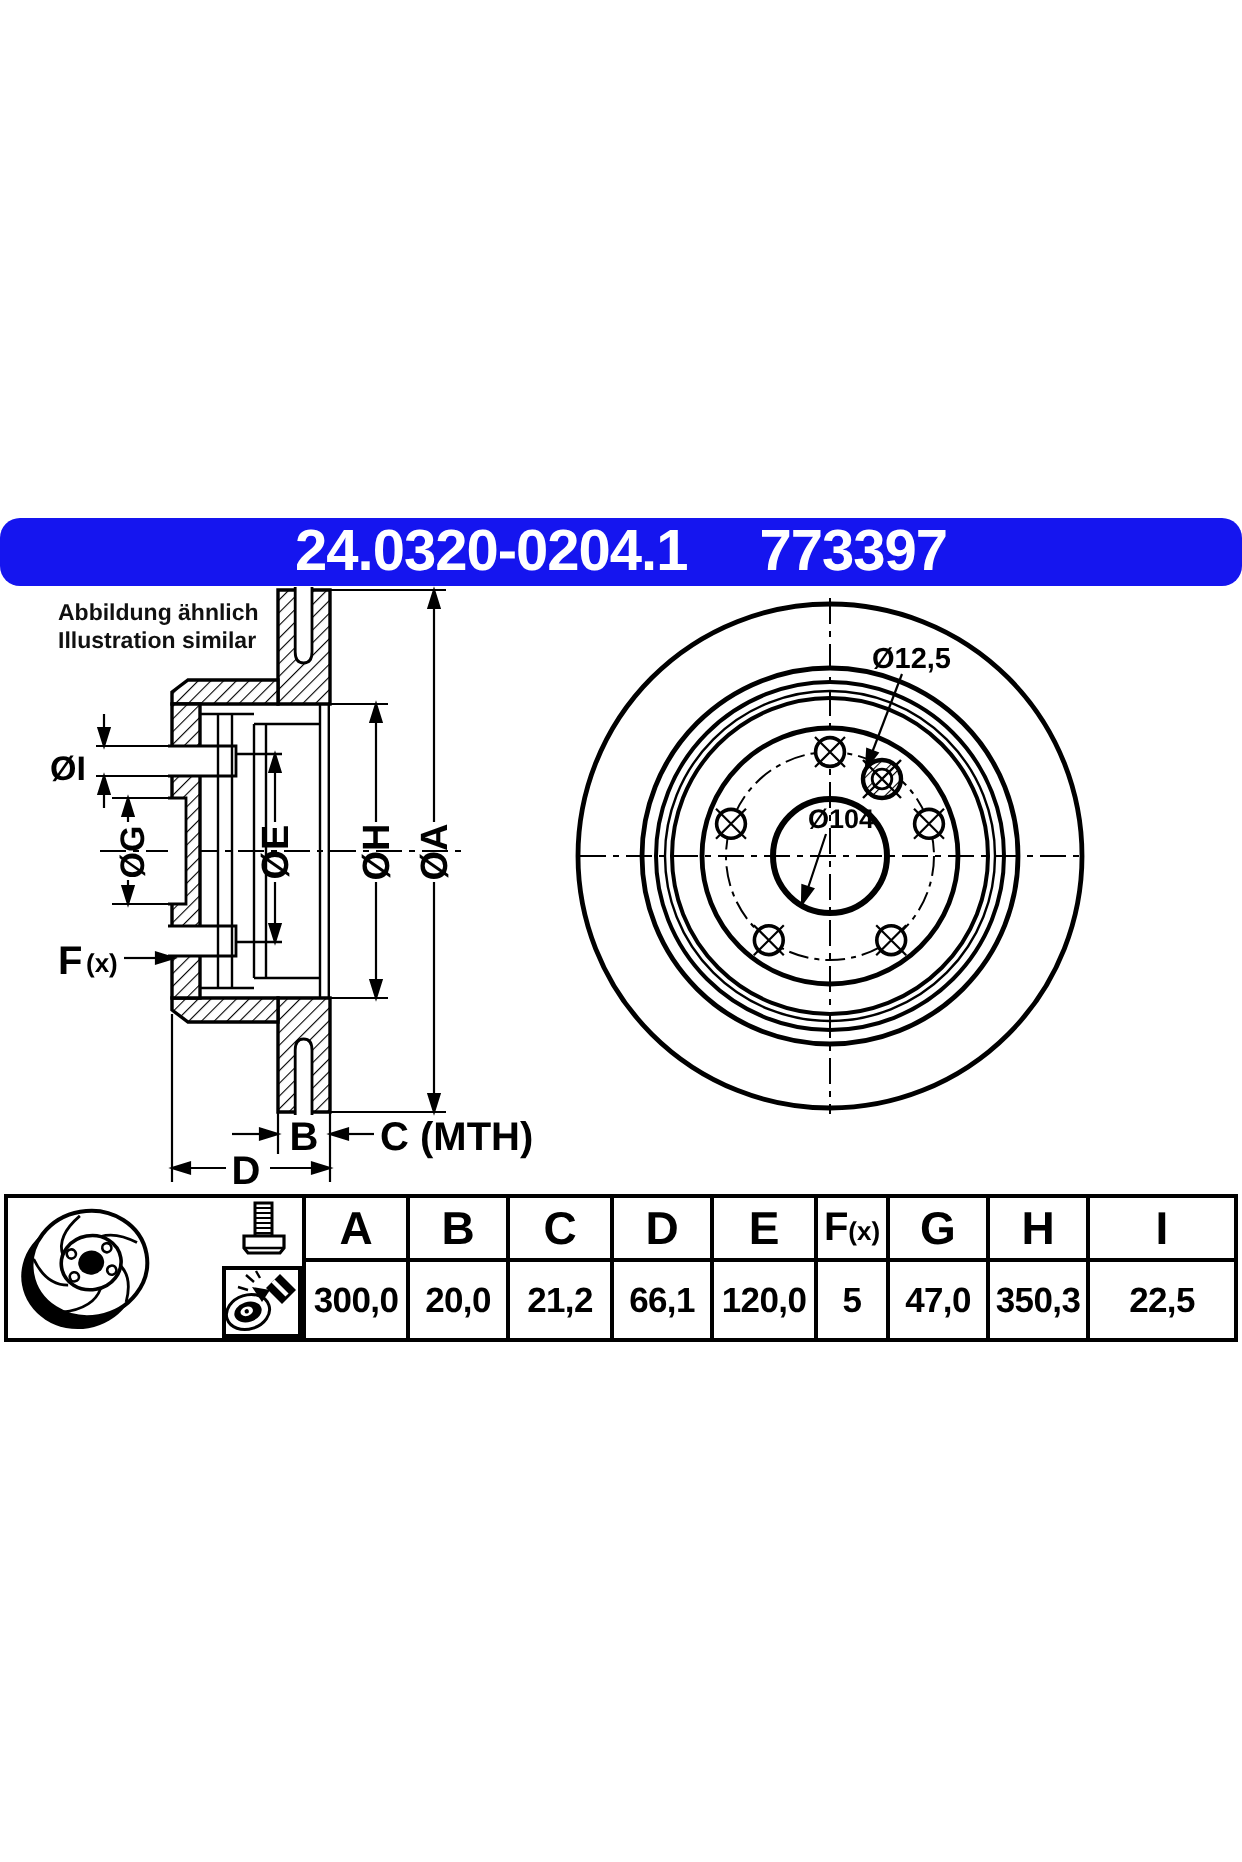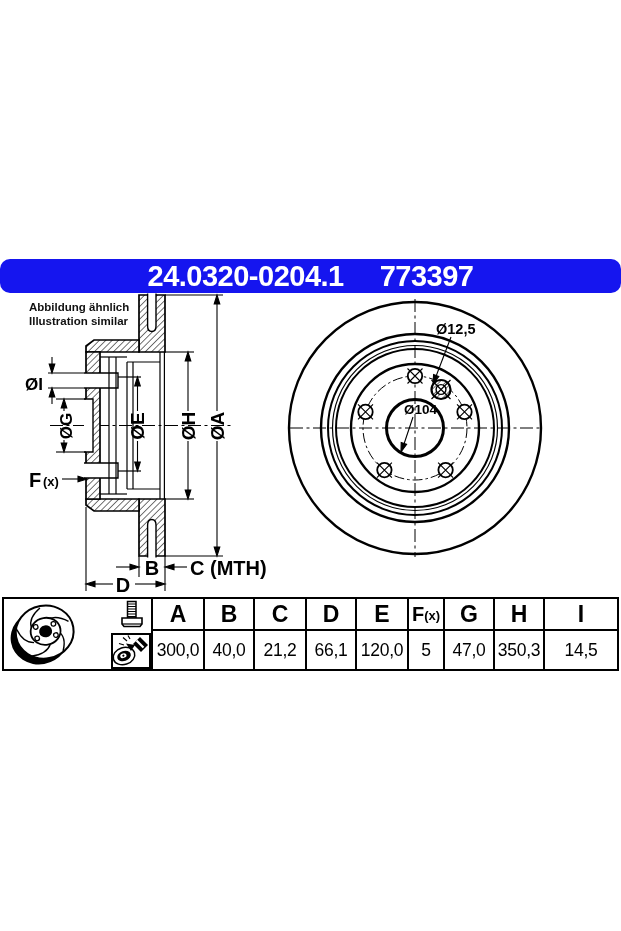--- a/index.html
+++ b/index.html
@@ -16,21 +16,21 @@
   .draw{position:absolute;left:0;top:293px;}
   .draw text{font-family:"Liberation Sans",sans-serif;font-weight:bold;fill:#000;}
   
   .spec{position:absolute;left:2px;top:597px;width:613px;height:70px;
         border:2px solid #000;display:flex;background:#fff;}
   .iconcell{position:relative;width:147px;height:70px;flex:none;}
   .col{flex:none;border-left:2px solid #000;display:flex;flex-direction:column;}
   .col .h{height:30px;border-bottom:2px solid #000;display:flex;align-items:center;
           justify-content:center;font-size:23px;font-weight:bold;}
   .col .v{height:38px;display:flex;align-items:center;justify-content:center;
-          font-size:17.5px;font-weight:normal;letter-spacing:-0.3px;}
+          font-size:17.5px;font-weight:bold;letter-spacing:-0.3px;}
   .col .h .sub{font-size:13px;font-weight:bold;margin-top:2px;}
   .icn{position:absolute;}
 </style>
 </head>
 <body>
 
 <div class="screen">
 
   <div class="hdr">
     <span>24.0320-0204.1</span>
@@ -260,21 +260,21 @@
           <span>A</span>
           <span class="sub"></span>
         </div>
       <div class="v">300,0</div>
     </div>
     <div class="col" style="width:48px">
       <div class="h">
           <span>B</span>
           <span class="sub"></span>
         </div>
-      <div class="v">40,0</div>
+      <div class="v">20,0</div>
     </div>
     <div class="col" style="width:50px">
       <div class="h">
           <span>C</span>
           <span class="sub"></span>
         </div>
       <div class="v">21,2</div>
     </div>
     <div class="col" style="width:48px">
       <div class="h">
@@ -309,17 +309,17 @@
           <span>H</span>
           <span class="sub"></span>
         </div>
       <div class="v">350,3</div>
     </div>
     <div class="col" style="width:72px;flex:1">
       <div class="h">
           <span>I</span>
           <span class="sub"></span>
         </div>
-      <div class="v">14,5</div>
+      <div class="v">22,5</div>
     </div>
   </div>
 
 </div>
 
 </body></html>

